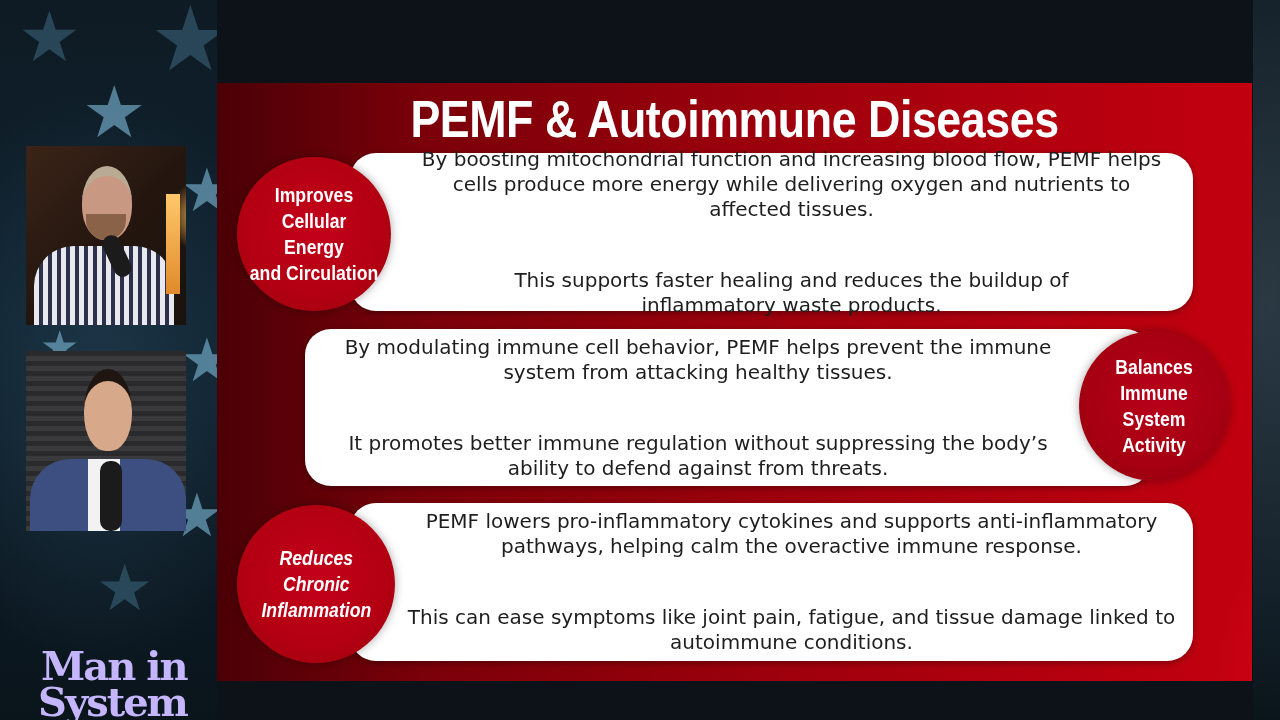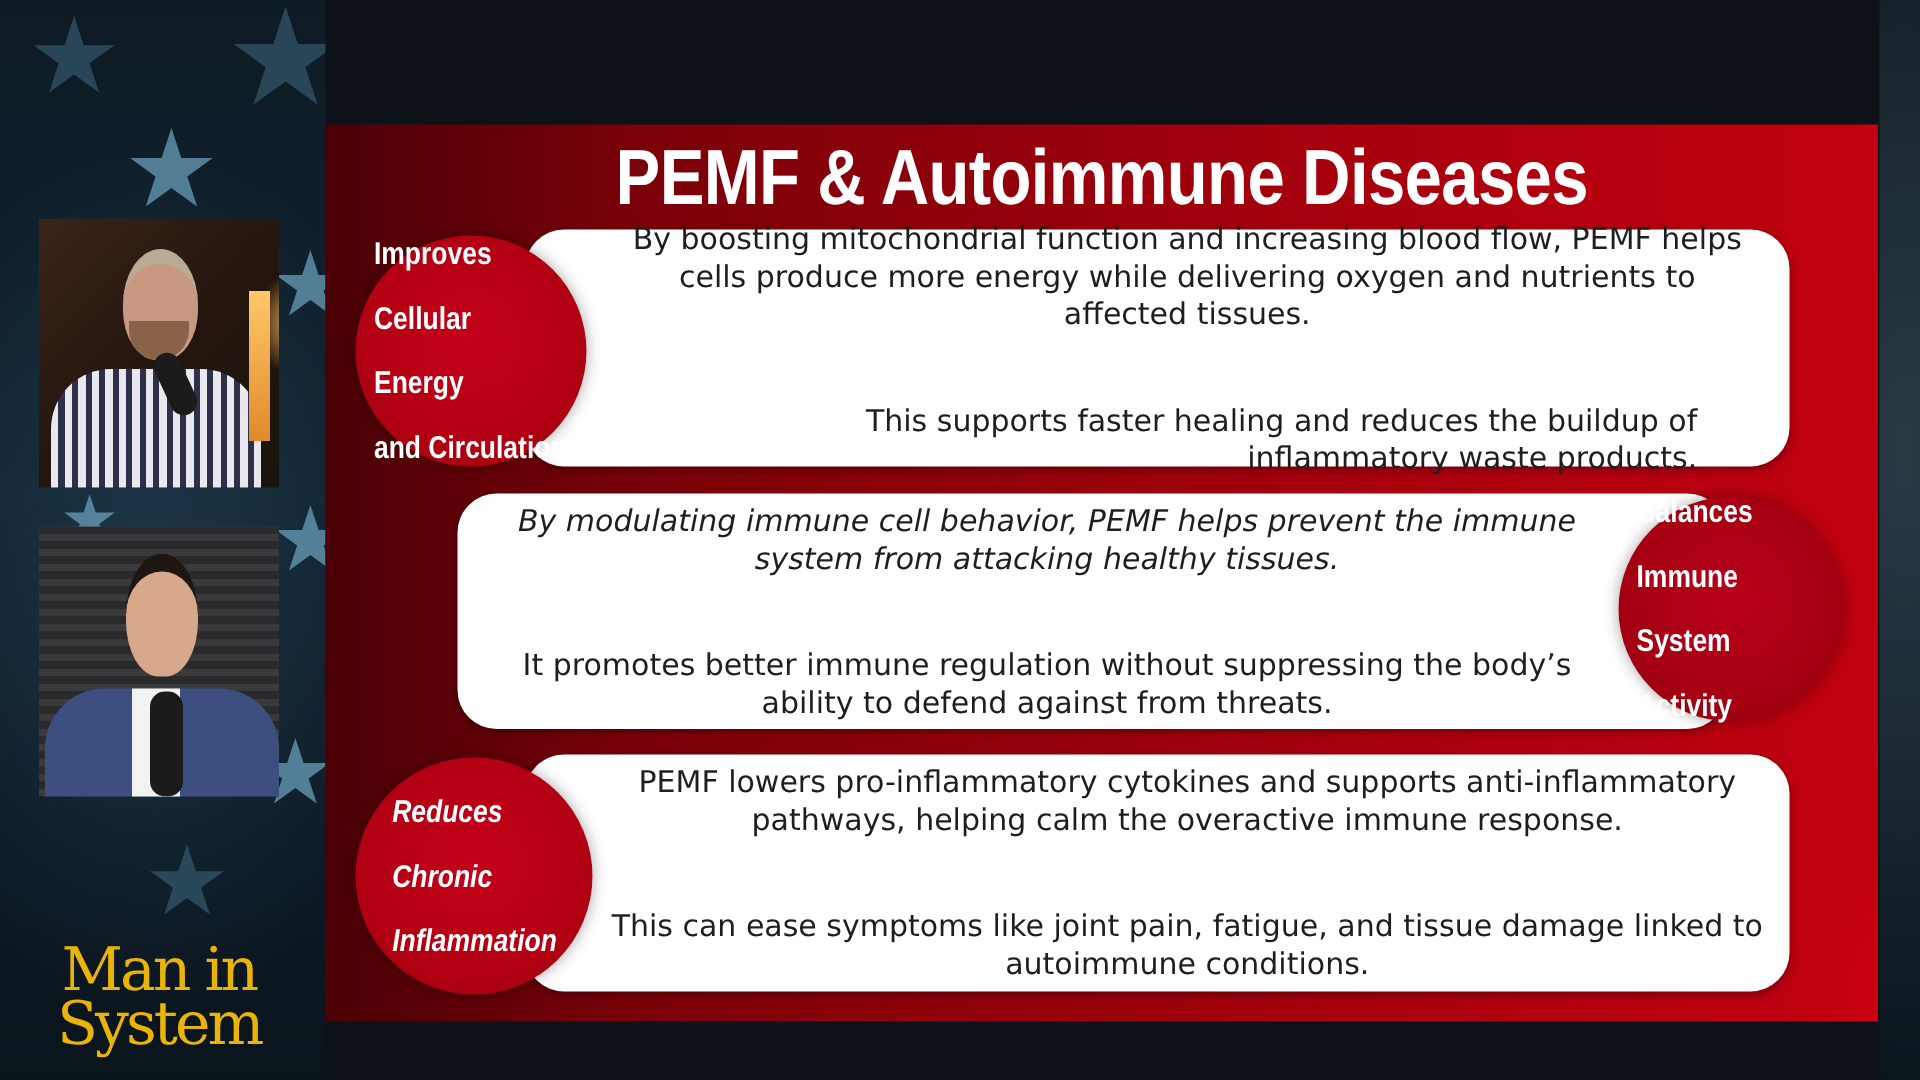--- a/index.html
+++ b/index.html
@@ -45,42 +45,42 @@
     display: flex; flex-direction: column; justify-content: center; align-items: center;
     color: #1e1e1e; text-align: center;
     font-family: "DejaVu Sans", sans-serif; font-size: 20px; line-height: 25px; gap: 36px;
   }
   .card p { margin: 0; }
   .card p + p { margin-top: 10px; }
   .badge {
     position: absolute; border-radius: 50%;
     background: radial-gradient(circle at 50% 45%, #c4001a 0%, #b30012 60%, #9a000e 100%);
     box-shadow: 0 0 10px rgba(0,0,0,0.35);
-    display: flex; align-items: center; justify-content: center; 
+    display: flex; align-items: center; justify-content: center; text-align: center;
     color: #ffffff; font-family: "Liberation Sans", sans-serif; font-weight: bold;
-    font-size: 21px; line-height: 43px;
+    font-size: 21px; line-height: 26px;
   }
   .badge span { display: block; transform: scaleX(0.84); white-space: pre-line; }
   .video {
     position: absolute; left: 26px; width: 160px; overflow: hidden;
   }
   .video.host { top: 146px; height: 179px;
     background:
       radial-gradient(ellipse 40px 50px at 172px 70px, rgba(255,190,90,0.95), rgba(0,0,0,0) 70%),
       linear-gradient(135deg, #3b2418 0%, #24160f 50%, #1a120c 100%);
   }
   .video.guest { top: 351px; height: 180px;
     background: repeating-linear-gradient(180deg, #2a2a2c 0px, #2a2a2c 5px, #3a3a3c 5px, #3a3a3c 10px);
   }
   .person-head { position: absolute; border-radius: 50% 50% 45% 45%; }
   .person-body { position: absolute; border-radius: 40px 40px 0 0; }
   .mic { position: absolute; background: #1b1b1b; border-radius: 10px; }
   .logo {
-    position: absolute; left: 38px; top: 629px; color: #eab308;
-    font-family: "DejaVu Serif", serif; font-weight: normal; line-height: 36px;
+    position: absolute; left: 38px; top: 648px; color: #c4b5fd;
+    font-family: "DejaVu Serif", serif; font-weight: bold; line-height: 36px;
   }
   .logo .l1 { font-size: 40px; letter-spacing: -2px; margin-left: 3px; display:block; }
   .logo .l2 { font-size: 40px; letter-spacing: -2px; display:block; }
 </style>
 </head>
 <body>
 
 <div class="bg"></div>
 
 <div class="star" style="left:18px;top:2px;font-size:70px;">★</div>
@@ -112,30 +112,30 @@
 <div class="logo">
   <span class="l1">Man in</span>
   <span class="l2">System</span>
 </div>
 
 <div class="slide">
   <div class="slide-title">PEMF &amp; Autoimmune Diseases</div>
 
   <div class="card" style="left:133px;top:70px;width:843px;height:158px;padding-left:40px;box-sizing:border-box;">
     <p style="width:760px;">By boosting mitochondrial function and increasing blood flow, PEMF helps cells produce more energy while delivering oxygen and nutrients to affected tissues.</p>
-    <p style="width:680px;text-align:right;">This supports faster healing and reduces the buildup of inflammatory waste products.</p>
+    <p style="width:680px;">This supports faster healing and reduces the buildup of inflammatory waste products.</p>
   </div>
   <div class="badge" style="left:20px;top:74px;width:154px;height:154px;">
     <span>Improves
 Cellular Energy
 and Circulation</span>
   </div>
 
   <div class="card" style="left:88px;top:246px;width:846px;height:157px;padding-right:60px;box-sizing:border-box;">
-    <p style="width:740px;font-style:italic;">By modulating immune cell behavior, PEMF helps prevent the immune system from attacking healthy tissues.</p>
+    <p style="width:740px;">By modulating immune cell behavior, PEMF helps prevent the immune system from attacking healthy tissues.</p>
     <p style="width:760px;">It promotes better immune regulation without suppressing the body’s ability to defend against from threats.</p>
   </div>
   <div class="badge" style="left:862px;top:248px;width:150px;height:150px;background:radial-gradient(circle at 50% 45%, #b8001a 0%, #a60012 60%, #8e000d 100%);">
     <span>Balances
 Immune System
 Activity</span>
   </div>
 
   <div class="card" style="left:133px;top:420px;width:843px;height:158px;padding-left:40px;box-sizing:border-box;align-items:center;">
     <p style="width:740px;">PEMF lowers pro-inflammatory cytokines and supports anti-inflammatory pathways, helping calm the overactive immune response.</p>

